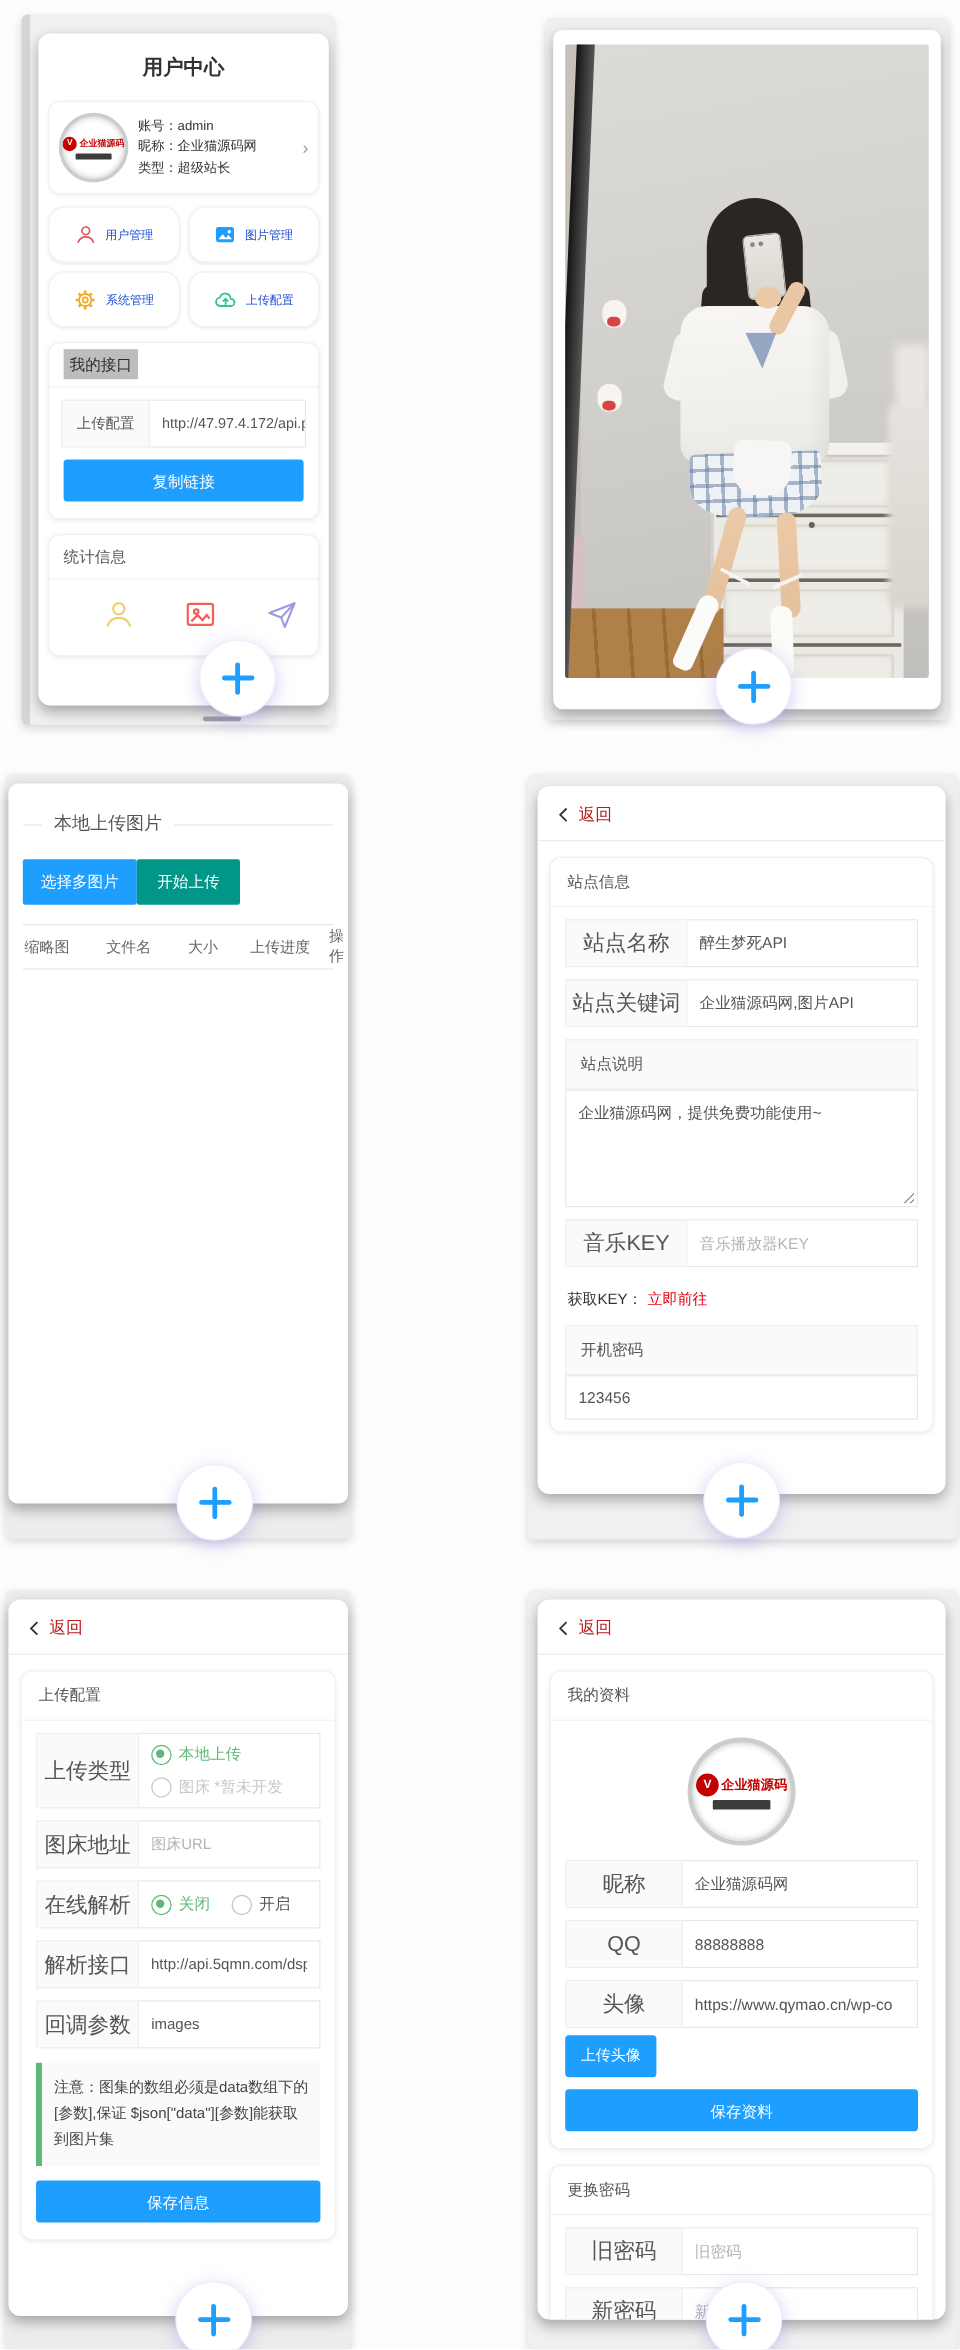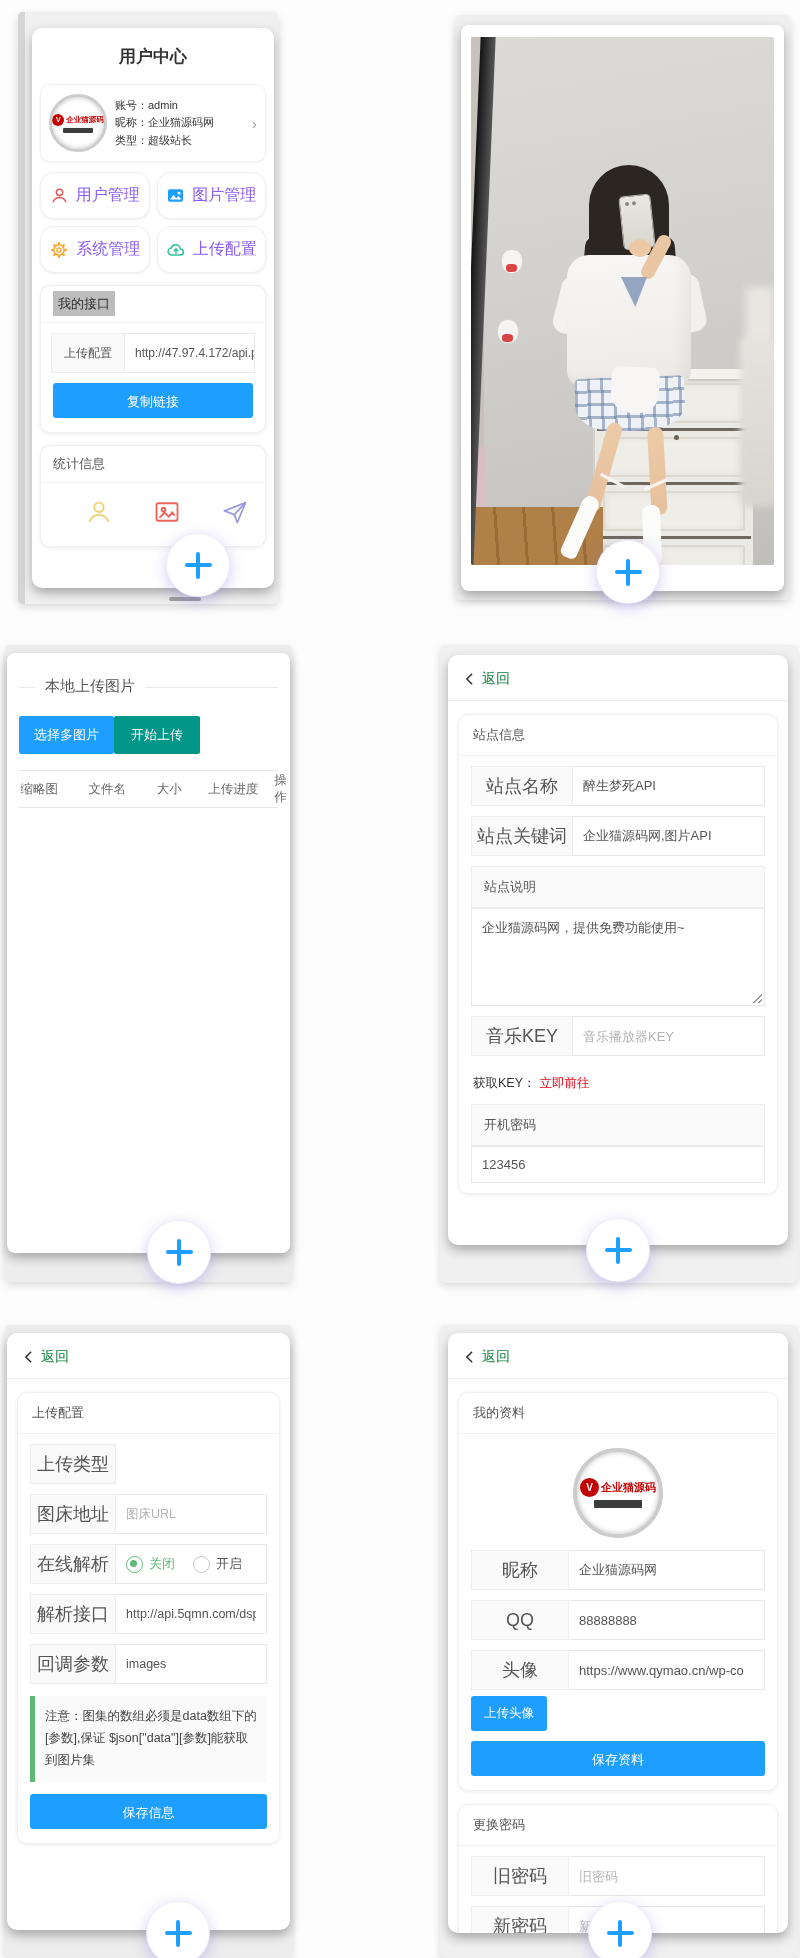--- a/index.html
+++ b/index.html
@@ -7,21 +7,21 @@
     font-family:"Liberation Sans","DejaVu Sans",sans-serif;color:#333;}
   
   .panel{position:absolute;background:#f0f0f0;border-radius:5px;box-shadow:0 3px 8px rgba(0,0,0,.15);}
   .screen{position:absolute;background:#fff;border-radius:10px;box-shadow:0 5px 11px rgba(0,0,0,.3);overflow:hidden;}
   
   .fab{position:absolute;width:62px;height:62px;border-radius:50%;background:#fff;z-index:40;
     box-shadow:0 0 0 1px #f1eefb,0 4px 16px rgba(132,112,222,.4);cursor:pointer;}
   .fab .bar-h{position:absolute;left:50%;top:50%;width:27px;height:4px;margin:-2px 0 0 -13.5px;background:#1e9fff;border-radius:2px;}
   .fab .bar-v{position:absolute;left:50%;top:50%;width:4px;height:27px;margin:-13.5px 0 0 -2px;background:#1e9fff;border-radius:2px;}
   
-  .back-row{display:flex;align-items:center;gap:7px;padding:15px 16px 12px;font-size:14px;color:#15803d;cursor:pointer;}
+  .back-row{display:flex;align-items:center;gap:7px;padding:15px 16px 12px;font-size:14px;color:#b91c1c;cursor:pointer;}
   .hdivider{border-bottom:1px solid #ececec;}
   .sec{margin:13px 10px 0;border:1px solid #f0f0f0;border-radius:10px;background:#fff;box-shadow:0 1px 4px rgba(0,0,0,.07);}
   .sec-title{padding:11px 14px;font-size:13px;color:#555;border-bottom:1px solid #f2f2f2;}
   .frow{display:flex;margin:10px 12px;}
   .flabel{flex:0 0 auto;background:#fafafa;border:1px solid #eee;display:flex;align-items:center;justify-content:center;
     font-size:18px;color:#555;min-height:38px;text-align:center;}
   .fvalue{flex:1;border:1px solid #e8e8e8;border-left:none;background:#fff;display:flex;align-items:center;
     padding:0 10px;font-size:13px;color:#555;white-space:nowrap;overflow:hidden;min-height:38px;}
   input.fin{flex:1;border:1px solid #e8e8e8;border-left:none;background:#fff;padding:0 10px;font-size:13px;color:#555;
     min-height:38px;outline:none;min-width:0;}
@@ -56,21 +56,21 @@
   
   #p1{left:18px;top:12px;width:260px;height:592px;}
   #p1 .strip{position:absolute;left:0;top:0;width:7px;height:100%;background:#d5d5d5;border-radius:5px 0 0 5px;}
   #p1 .screen{left:14px;top:16px;width:242px;height:560px;}
   .uc-title{text-align:center;font-size:17px;font-weight:bold;color:#333;padding:17px 0 13px;}
   .uc-account{margin:3px 8px 10px;border:1px solid #f0f0f0;border-radius:10px;box-shadow:0 1px 3px rgba(0,0,0,.06);
     display:flex;align-items:center;padding:9px 8px;cursor:pointer;}
   .uc-info{flex:1;margin-left:8px;font-size:11px;color:#333;line-height:1.6;}
   .uc-grid{display:grid;grid-template-columns:1fr 1fr;gap:7px;margin:0 8px;}
   .uc-btn{background:#fff;border:1px solid #f0f0f0;border-radius:14px;box-shadow:0 1px 3px rgba(0,0,0,.07);height:45px;
-    display:flex;align-items:center;justify-content:center;gap:7px;font-size:16px;color:#8b5cf6;cursor:pointer;}
+    display:flex;align-items:center;justify-content:center;gap:7px;font-size:10px;color:#1d4ed8;cursor:pointer;}
   .uc-sec{margin:12px 8px 0;border:1px solid #f0f0f0;border-radius:10px;box-shadow:0 1px 4px rgba(0,0,0,.08);background:#fff;}
   .uc-sec .sec-title{padding:9px 12px;}
   .hl{background:#bdbdbd;padding:5px 5px;color:#2e2e2e;}
   .api-row{display:flex;margin:10px 10px;}
   .api-row .flabel{width:72px;font-size:12px;}
   .api-row .fvalue{font-size:12px;}
   .stats-icons{display:flex;justify-content:space-between;padding:15px 16px 20px 44px;align-items:center;}
   .home-indicator{position:absolute;left:151px;top:585px;width:32px;height:4px;background:#9a9a9a;border-radius:2px;}
   
   #p2{left:455px;top:15px;width:335px;height:585px;background:#efefef;}
@@ -393,20 +393,30 @@
             <path d="M9 2L3 8l6 6"></path>
           </svg>
         <span>返回</span>
       </div>
       <div class="hdivider"></div>
 
       <div class="sec">
         <div class="sec-title">上传配置</div>
         <div class="frow">
           <div class="flabel">上传类型</div>
+          <div class="radio-stack">
+            <span class="radio-item">
+                <span class="radio on"></span>
+                <span class="radio-lab green-t">本地上传</span>
+              </span>
+            <span class="radio-item">
+                <span class="radio"></span>
+                <span class="radio-lab gray-t">图床 *暂未开发</span>
+              </span>
+          </div>
         </div>
         <div class="frow">
           <div class="flabel">图床地址</div>
           <input class="fin" placeholder="图床URL" style="">
         </div>
         <div class="frow">
           <div class="flabel">在线解析</div>
           <div class="fvalue">
             <div class="radio-group" style="gap:18px;">
               <span class="radio-item">

